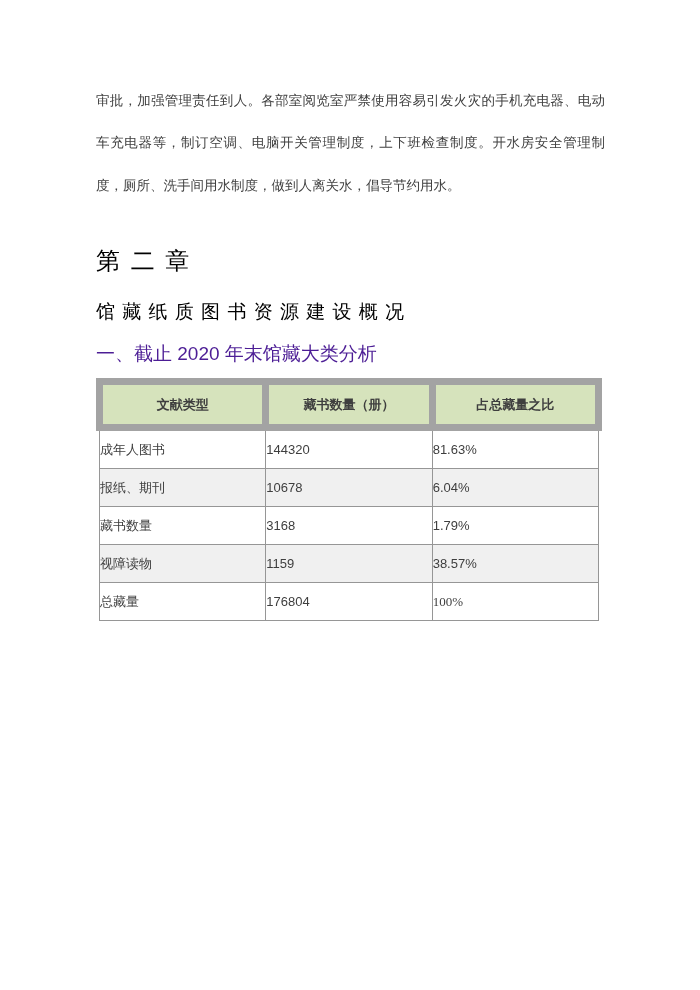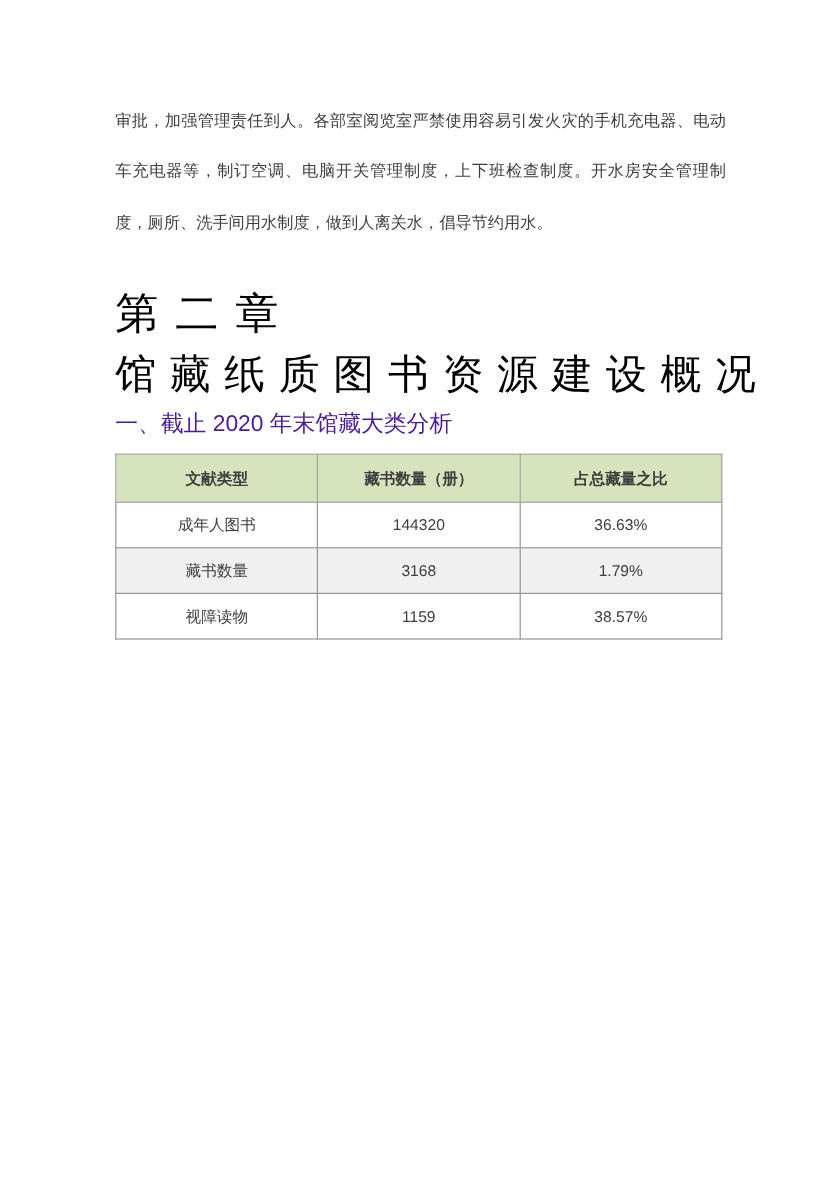--- a/index.html
+++ b/index.html
@@ -23,29 +23,29 @@
   .body-text {
     margin: 0;
     font-size: 13.5px;
     line-height: 42.4px;
     color: #3e3e3e;
     text-align: justify;
     text-justify: inter-character;
   }
   .chapter {
     margin: 36px 0 0 0;
-    font-size: 36px;
+    font-size: 24px;
     line-height: 35px;
     font-weight: 500;
     color: #000000;
     letter-spacing: 2px;
   }
   .chapter-title {
     margin: 17px 0 0 0;
-    font-size: 34px;
+    font-size: 19px;
     line-height: 34px;
     font-weight: 500;
     color: #000000;
     letter-spacing: 1px;
     white-space: nowrap;
   }
   .section {
     margin: 13px 0 0 0;
     font-size: 19px;
     line-height: 24px;
@@ -58,33 +58,33 @@
     border-collapse: collapse;
     table-layout: fixed;
     border: 1px solid #8c8c8c;
   }
   table.stats th {
     height: 39px;
     background: #d6e3bc;
     font-size: 13px;
     font-weight: 600;
     color: #3e3e3e;
-    border: 1px solid #a3a3a3;
+    border: 7px solid #a3a3a3;
     vertical-align: middle;
     padding: 0;
     margin-left: 48px;
   }
   table.stats td {
     height: 37px;
     background: #ffffff;
     font-size: 13px;
     font-weight: 400;
     color: #3e3e3e;
     border: 1px solid #969696;
-    text-align: center;
+    text-align: left;
     vertical-align: middle;
     padding: 0;
   }
   table.stats tbody tr:nth-child(even) td {
     background: #f0f0f0;
   }
   td.serif-num {
     font-family: "Liberation Serif", "DejaVu Serif", serif;
     font-size: 14.5px;
   }
@@ -108,28 +108,38 @@
       <tr>
         <th>文献类型</th>
         <th>藏书数量（册）</th>
         <th>占总藏量之比</th>
       </tr>
     </thead>
     <tbody>
       <tr>
         <td>成年人图书</td>
         <td>144320</td>
-        <td>36.63%</td>
+        <td>81.63%</td>
+      </tr>
+      <tr>
+        <td>报纸、期刊</td>
+        <td>10678</td>
+        <td>6.04%</td>
       </tr>
       <tr>
         <td>藏书数量</td>
         <td>3168</td>
         <td>1.79%</td>
       </tr>
       <tr>
         <td>视障读物</td>
         <td>1159</td>
         <td>38.57%</td>
       </tr>
+      <tr>
+        <td>总藏量</td>
+        <td>176804</td>
+        <td class="serif-num">100%</td>
+      </tr>
     </tbody>
   </table>
 
 </div>
 
 </body></html>

